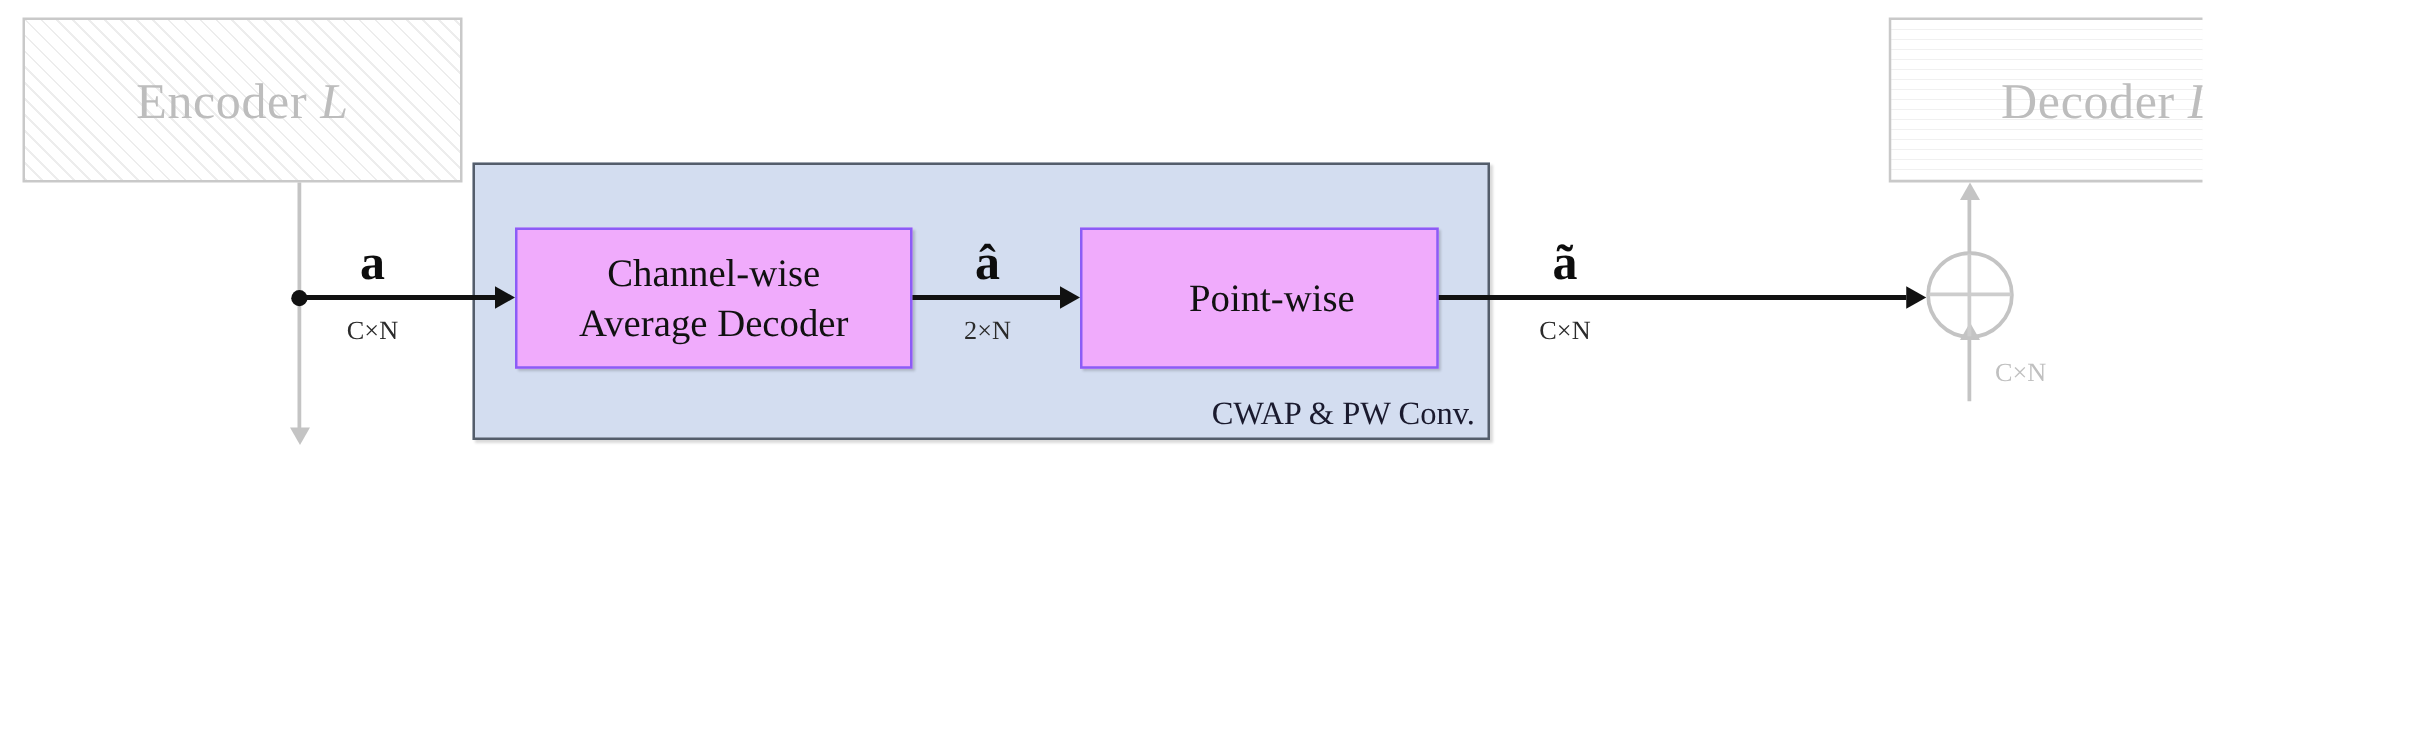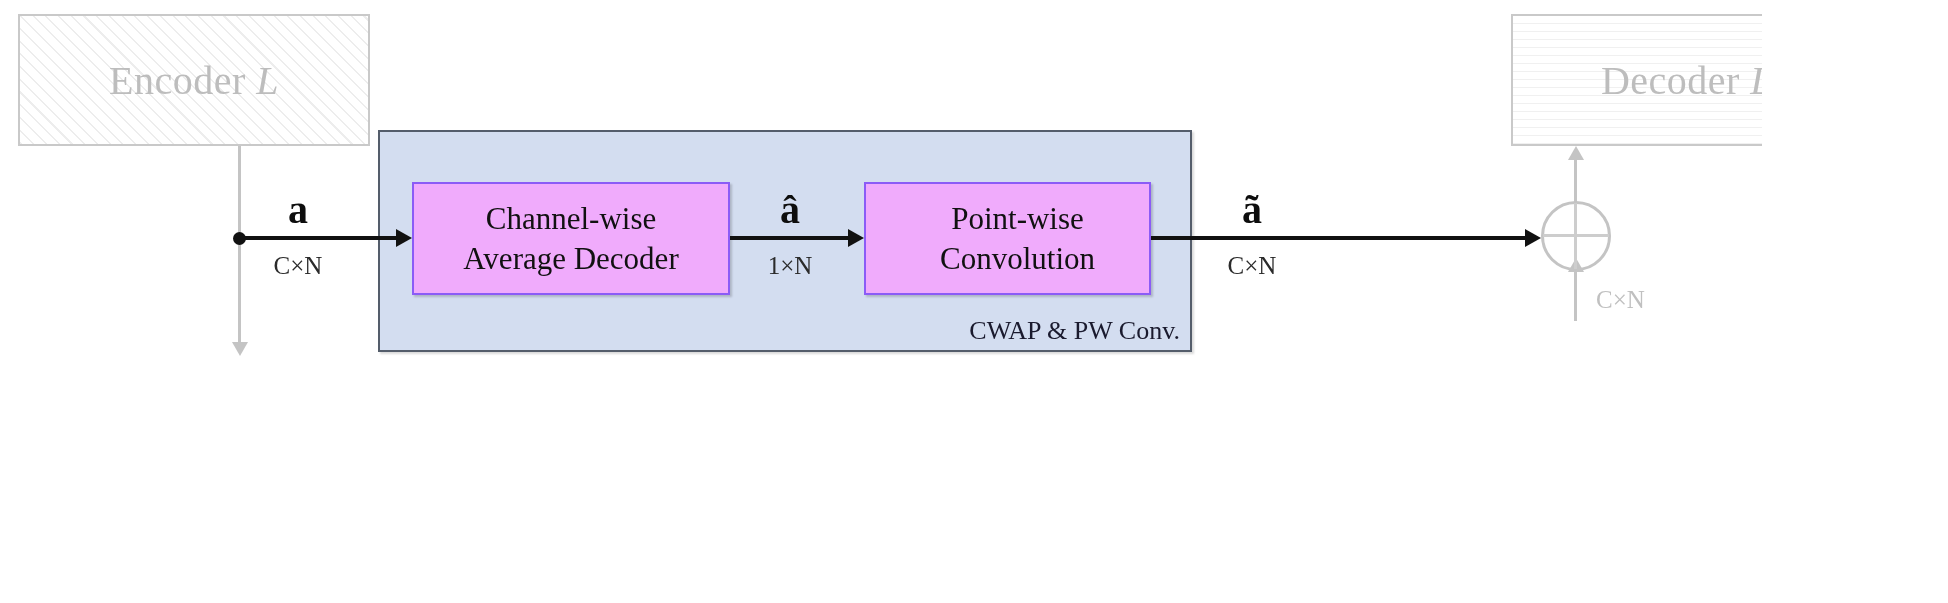--- a/index.html
+++ b/index.html
@@ -149,21 +149,21 @@
   .sym {
     position: absolute;
     font-weight: bold;
     font-size: 40px;
     color: #0d0d0d;
     white-space: nowrap;
     text-align: center;
   }
   .dim {
     position: absolute;
-    font-size: 25px;
+    font-size: 21px;
     color: #2b2b2b;
     white-space: nowrap;
     text-align: center;
   }
   .dim-faded { color: #c0c0c0; }
 </style>
 </head>
 <body>
 
 <div id="canvas">
@@ -191,38 +191,37 @@
   <div id="blue-panel">
     <div id="panel-caption">CWAP &amp; PW Conv.</div>
   </div>
 
   <div class="op-box" id="box-cwap">
     <span>Channel-wise</span>
     <span>Average Decoder</span>
   </div>
   <div class="op-box" id="box-pwc">
     <span>Point-wise</span>
-    <span>Convolution</span>
   </div>
 
   <div class="junction-dot" style="left:233px; top:232px;"></div>
 
   <div class="wire-h" style="left:240px; top:236px; width:156px;"></div>
   <div class="arrowhead-r" style="left:396px; top:229px;"></div>
 
   <div class="wire-h" style="left:730px; top:236px; width:118px;"></div>
   <div class="arrowhead-r" style="left:848px; top:229px;"></div>
 
   <div class="wire-h" style="left:1151px; top:236px; width:374px;"></div>
   <div class="arrowhead-r" style="left:1525px; top:229px;"></div>
 
   <div class="sym" style="left:268px; top:186px; width:60px;">a</div>
   <div class="dim" style="left:248px; top:252px; width:100px;">C×N</div>
 
   <div class="sym" style="left:760px; top:186px; width:60px;">â</div>
-  <div class="dim" style="left:740px; top:252px; width:100px;">1×N</div>
+  <div class="dim" style="left:740px; top:252px; width:100px;">2×N</div>
 
   <div class="sym" style="left:1222px; top:186px; width:60px;">ã</div>
   <div class="dim" style="left:1202px; top:252px; width:100px;">C×N</div>
 
   <div class="dim dim-faded" style="left:1596px; top:286px; width:100px; text-align:left;">C×N</div>
 
 </div>
 
 </body></html>

